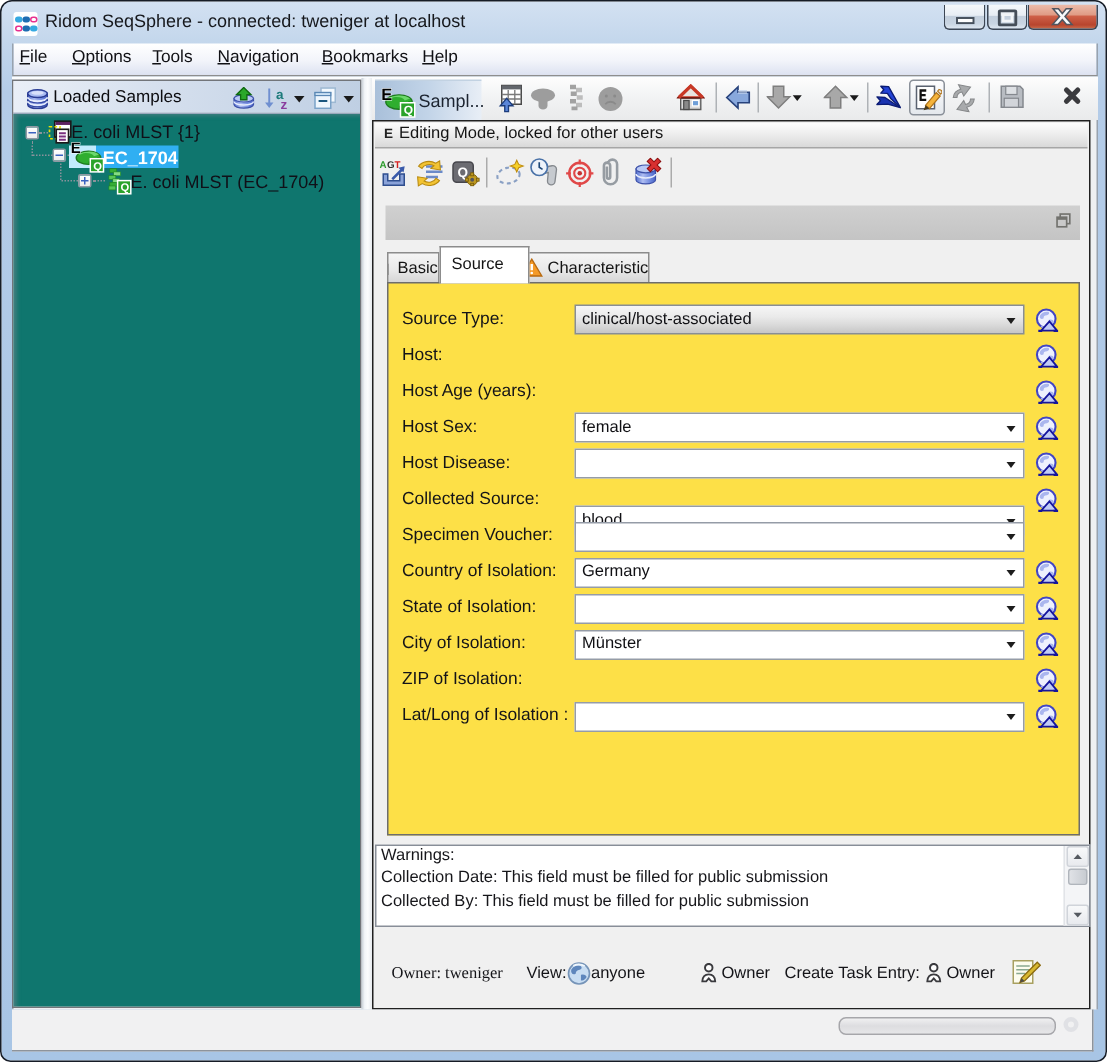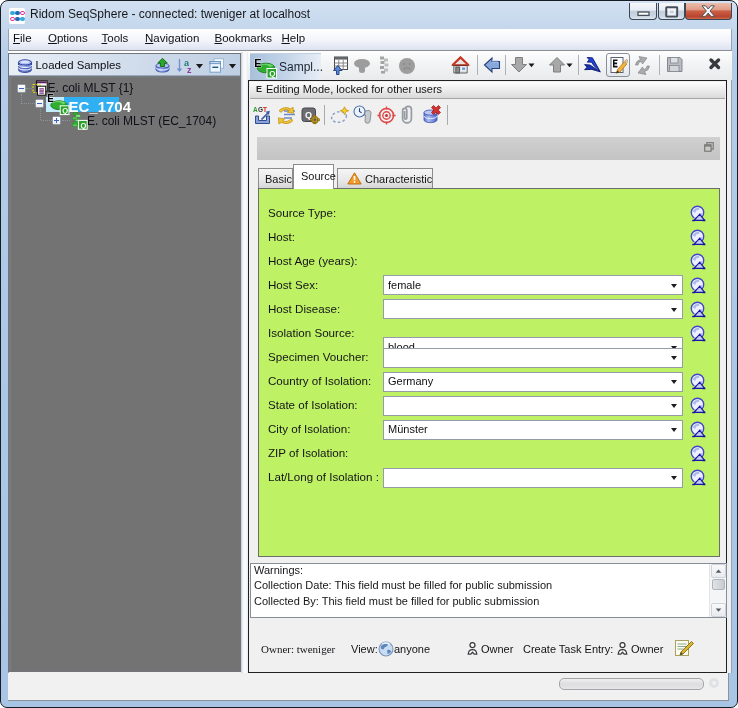--- a/index.html
+++ b/index.html
@@ -25,21 +25,21 @@
 .mi{position:absolute;top:2.5px;font-size:11.5px;color:#101014;}
 .mi u{text-decoration:underline;}
 
 #content{position:absolute;left:7px;top:51px;width:724px;height:621px;background:#eef0f2;
  border-left:1px solid #98a2ae;border-right:1px solid #98a2ae;}
 
 #lpanel{position:absolute;left:7px;top:52px;width:233px;height:619px;border:1px solid #72757a;background:#fff;}
 #lphead{position:absolute;left:0;top:0;width:100%;height:22px;
  background:linear-gradient(100deg,#eaeff7 0,#d6e0ee 40%,#bfcfe3 100%);
  border-bottom:1px solid #9aa9bd;}
-#lptree{position:absolute;left:0;top:22px;width:100%;bottom:0;background:#737373;box-shadow:inset 3px 2px 3px -1px rgba(125,135,148,0.5);}
+#lptree{position:absolute;left:0;top:22px;width:100%;bottom:0;background:#0f766e;box-shadow:inset 3px 2px 3px -1px rgba(125,135,148,0.5);}
 .trow{position:absolute;height:16px;font-size:12px;color:#101018;white-space:nowrap;}
 .tog{position:absolute;width:9px;height:9px;background:linear-gradient(180deg,#fff,#ececec);border:1px solid #8f99a4;border-radius:1.5px;}
 .tog i{position:absolute;left:1px;top:2.7px;width:5px;height:1.6px;background:#3a62c0;font-size:0;}
 .tog.plus b{position:absolute;left:2.7px;top:1px;width:1.6px;height:5px;background:#3a62c0;font-size:0;}
 
 #split{position:absolute;left:240px;top:51px;width:7px;height:621px;
  background:linear-gradient(90deg,#c6cdd4 0,#f2f5f8 30%,#fbfcfd 60%,#e8ecf0 100%);}
 
 #tstrip{position:absolute;left:247px;top:51px;width:484px;height:28px;
  background:linear-gradient(180deg,#fdfdfd 0,#f3f4f5 40%,#e9eaeb 100%);}
@@ -54,23 +54,23 @@
  background:linear-gradient(180deg,#fcfcfc 0,#ececec 50%,#d9d9d9 100%);
  border-bottom:1px solid #a6a6a6;}
 #ehead span{position:absolute;left:16px;top:1px;font-size:11px;color:#141414;}
 #ehead b{position:absolute;left:6px;top:2px;font-size:9px;color:#222;}
 #etools{position:absolute;left:0;top:19px;width:100%;height:36px;}
 #fdhead{position:absolute;left:8px;top:56px;width:463px;height:23px;background:linear-gradient(180deg,#d0d0d0,#c4c4c4);}
 #fdhead span{position:absolute;left:1px;top:4.5px;font-size:11px;color:#141414;margin-top:32px;}
 .tab{position:absolute;font-size:11px;color:#141414;border:1px solid #8c8c8c;
  background:linear-gradient(180deg,#f5f5f5 0,#e8e8e8 60%,#d6d6d6 100%);}
 #tab-basic{left:9px;top:87px;width:35px;height:21px;}
-#tab-source{left:44px;top:83px;width:41px;height:25px;background:#fff;border-bottom:none;z-index:3;}
+#tab-source{left:44px;top:83px;width:60px;height:25px;background:#fff;border-bottom:none;z-index:3;}
 #tab-char{left:88px;top:87px;width:96px;height:21px;}
-#formbox{position:absolute;left:9px;top:107px;width:462px;height:369px;border:1px solid #6d6d6d;background:#bef264;z-index:1;}
+#formbox{position:absolute;left:9px;top:107px;width:462px;height:369px;border:1px solid #6d6d6d;background:#fde047;z-index:1;}
 .flabel{position:absolute;left:9px;font-size:11.6px;color:#141418;white-space:nowrap;}
 .combo{position:absolute;left:124px;width:300px;height:20px;border:1px solid #959ca7;background:#fff;font-size:11px;color:#101014;}
 .combo span{position:absolute;left:4px;top:2.5px;white-space:nowrap;}
 .combo .arr{position:absolute;right:5px;top:7.5px;width:0;height:0;border:3.6px solid transparent;border-top:4.6px solid #1d1d1d;border-bottom:none;}
 .combo.focus{background:linear-gradient(180deg,#f6f6f6 0,#eaeaea 40%,#dadada 70%,#c6c6c6 100%);border-color:#888e95;}
 .globe{position:absolute;left:431px;}
 #warnbox{position:absolute;left:1px;top:482px;width:477px;height:55px;border:1px solid #888e98;background:#fff;}
 .wline{position:absolute;left:3px;font-size:11px;color:#16161a;white-space:nowrap;}
 #wsb{position:absolute;right:0px;top:0px;width:17px;height:53px;background:#f4f5f7;border-left:1px solid #e2e4e8;}
 .sbbtn{position:absolute;left:1px;width:15px;height:14px;background:linear-gradient(180deg,#f8f9fa,#e8eaee);border:1px solid #d0d4da;border-radius:2px;}
@@ -212,21 +212,21 @@
           <i></i>
         </div>
    <svg style="position:absolute;left:37.5px;top:17px;" width="23" height="23" viewBox="0 0 23 23">
     <ellipse cx="12" cy="12.2" rx="8.2" ry="4.4" fill="#2fae2f" stroke="#1d7a1d" stroke-width="0.9"></ellipse>
     <path d="M4.8 10.6 a8.2 4.4 0 0 1 14.2 -0.6 l-3.4 1.2 a5 2.6 0 0 0 -8 -1.6 z" fill="#6cd86c"></path>
     <path d="M20.2 12.2 a8.2 4.4 0 0 1 -8.2 4.4 l0 -2 a6 2.9 0 0 0 6 -3 z" fill="#1d8a1d"></path>
     <text x="0.2" y="9.2" font-family="Liberation Sans" font-size="10" font-weight="bold" fill="#000" stroke="#ffffff" stroke-width="0.6" paint-order="stroke">E</text>
     <rect x="13.2" y="12.8" width="8.8" height="8.8" fill="#2aa32a" stroke="#ffffff" stroke-width="1"></rect>
     <text x="15.2" y="20" font-family="Liberation Sans" font-size="7.5" font-weight="bold" fill="#fff">Q</text>
    </svg>
-   <span class="trow" style="left:59.5px;top:22px;font-weight:bold;color:#fff;font-size:15px;">EC_1704</span>
+   <span class="trow" style="left:59.5px;top:22px;font-weight:bold;color:#fff;font-size:12px;">EC_1704</span>
 
    <div class="tog plus" style="left:43px;top:40px;">
           <i></i>
           <b></b>
         </div>
    <svg style="position:absolute;left:61px;top:36px;" width="18" height="18" viewBox="0 0 18 18">
     <g fill="#35ad35" stroke="#1d881d" stroke-width="0.4">
      <rect x="3.2" y="0.5" width="4.6" height="2.6"></rect>
             <rect x="5.8" y="2.6" width="4.6" height="2.6" fill="#84dc84"></rect>
      <rect x="2.6" y="5" width="4.6" height="2.6" fill="#57c657"></rect>
@@ -429,20 +429,24 @@
   <div class="tab" id="tab-char">
         <span style="position:absolute;left:27px;top:4px;">Characteristic</span>
    <svg style="position:absolute;left:9px;top:2.5px;" width="15" height="13" viewBox="0 0 15 13">
     <path d="M7.5 0.8 L14.2 12 H0.8 z" fill="#f49a28" stroke="#b86a10" stroke-width="0.9"></path>
     <path d="M7.5 4 v4.2" stroke="#fff" stroke-width="1.6"></path>
     <circle cx="7.5" cy="10" r="0.9" fill="#fff"></circle>
    </svg>
   </div>
   <div id="formbox">
    <div class="flabel" style="top:16.8px;">Source Type:</div>
+   <div class="combo focus" style="top:14.2px;">
+          <span>clinical/host-associated</span>
+          <i class="arr"></i>
+        </div>
    <svg class="globe" style="top:15.8px;" width="16" height="17">
           <use href="#gsearch"></use>
         </svg>
 
    <div class="flabel" style="top:40.9px;">Host:</div>
    <svg class="globe" style="top:39.9px;" width="16" height="17">
           <use href="#gsearch"></use>
         </svg>
 
    <div class="flabel" style="top:64.9px;">Host Age (years):</div>
@@ -461,21 +465,21 @@
 
    <div class="flabel" style="top:113.0px;">Host Disease:</div>
    <div class="combo" style="top:110.4px;">
           <span></span>
           <i class="arr"></i>
         </div>
    <svg class="globe" style="top:112.0px;" width="16" height="17">
           <use href="#gsearch"></use>
         </svg>
 
-   <div class="flabel" style="top:137.0px;">Isolation Source:</div>
+   <div class="flabel" style="top:137.0px;">Collected Source:</div>
    <div class="combo" style="top:148px;">
           <span>blood</span>
           <i class="arr"></i>
         </div>
    <svg class="globe" style="top:136.0px;" width="16" height="17">
           <use href="#gsearch"></use>
         </svg>
 
    <div class="flabel" style="top:161.1px;">Specimen Voucher:</div>
    <div class="combo" style="top:158.5px;">

